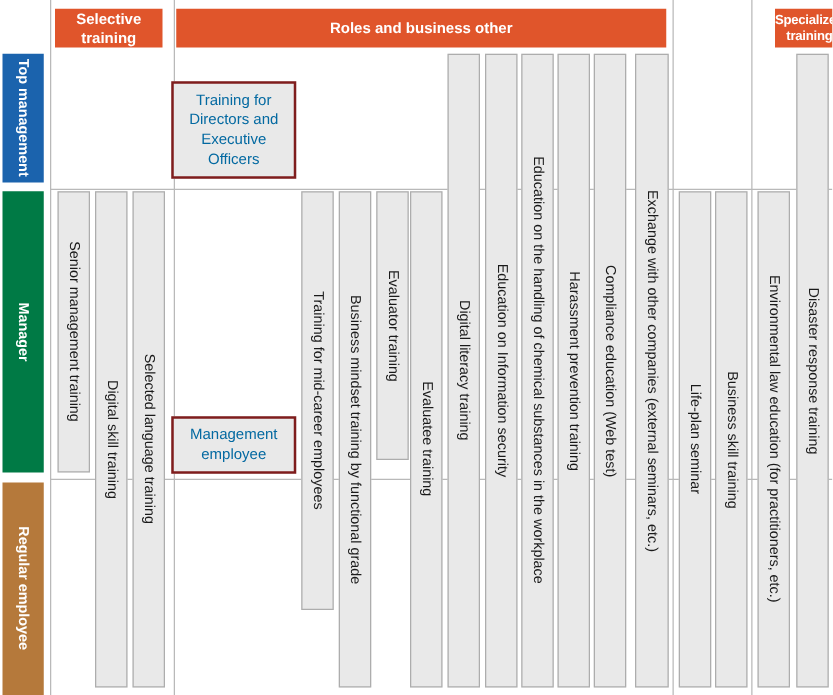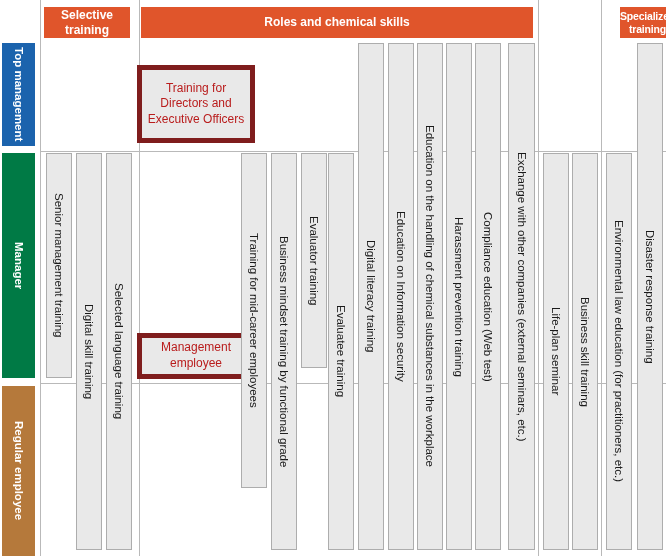--- a/index.html
+++ b/index.html
@@ -20,39 +20,39 @@
     display:flex;align-items:center;justify-content:center;
     writing-mode:vertical-rl;text-orientation:mixed;z-index:3;
   }
   .vbar{
     position:absolute;width:26px;background:#E9E9E9;border:1px solid #ADADAD;
     box-sizing:border-box;color:#1a1a1a;font-size:11.5px;
     display:flex;align-items:center;justify-content:center;
     writing-mode:vertical-rl;text-orientation:mixed;z-index:2;white-space:nowrap;
   }
   .hbox{
-    position:absolute;left:137px;width:118px;background:#E9E9E9;border:5px solid #7f1d1d;
-    box-sizing:border-box;color:#b91c1c;font-size:12px;line-height:1.3;
+    position:absolute;left:137px;width:100px;background:#E9E9E9;border:2px solid #7f1d1d;
+    box-sizing:border-box;color:#0369a1;font-size:12px;line-height:1.3;
     display:flex;align-items:center;justify-content:center;text-align:center;z-index:2;
   }
 </style>
 </head>
 <body>
 
 <div id="diagram">
 
   <div class="vline" style="left:40px"></div>
   <div class="vline" style="left:139px"></div>
   <div class="vline" style="left:538px"></div>
   <div class="vline" style="left:601px"></div>
   <div class="hline" style="top:151px"></div>
   <div class="hline" style="top:383px"></div>
 
   <div class="header" style="left:44px;top:7px;width:86px;height:31px">Selective training</div>
-  <div class="header" style="left:141px;top:7px;width:392px;height:31px">Roles and chemical skills</div>
+  <div class="header" style="left:141px;top:7px;width:392px;height:31px">Roles and business other</div>
   <div class="header small" style="left:620px;top:7px;width:55px;height:31px">Specialized training</div>
 
   <div class="band" style="top: 43px; height: 103px; background: rgb(27, 99, 173);">Top management</div>
   <div class="band" style="top: 153px; height: 225px; background: rgb(0, 122, 69);">Manager</div>
   <div class="band" style="top: 386px; height: 170px; background: rgb(181, 121, 59);">Regular employee</div>
 
   <div class="vbar" style="left:46px;top:153px;height:225px">Senior management training</div>
   <div class="vbar" style="left:76px;top:153px;height:397px">Digital skill training</div>
   <div class="vbar" style="left:106px;top:153px;height:397px">Selected language training</div>
 

